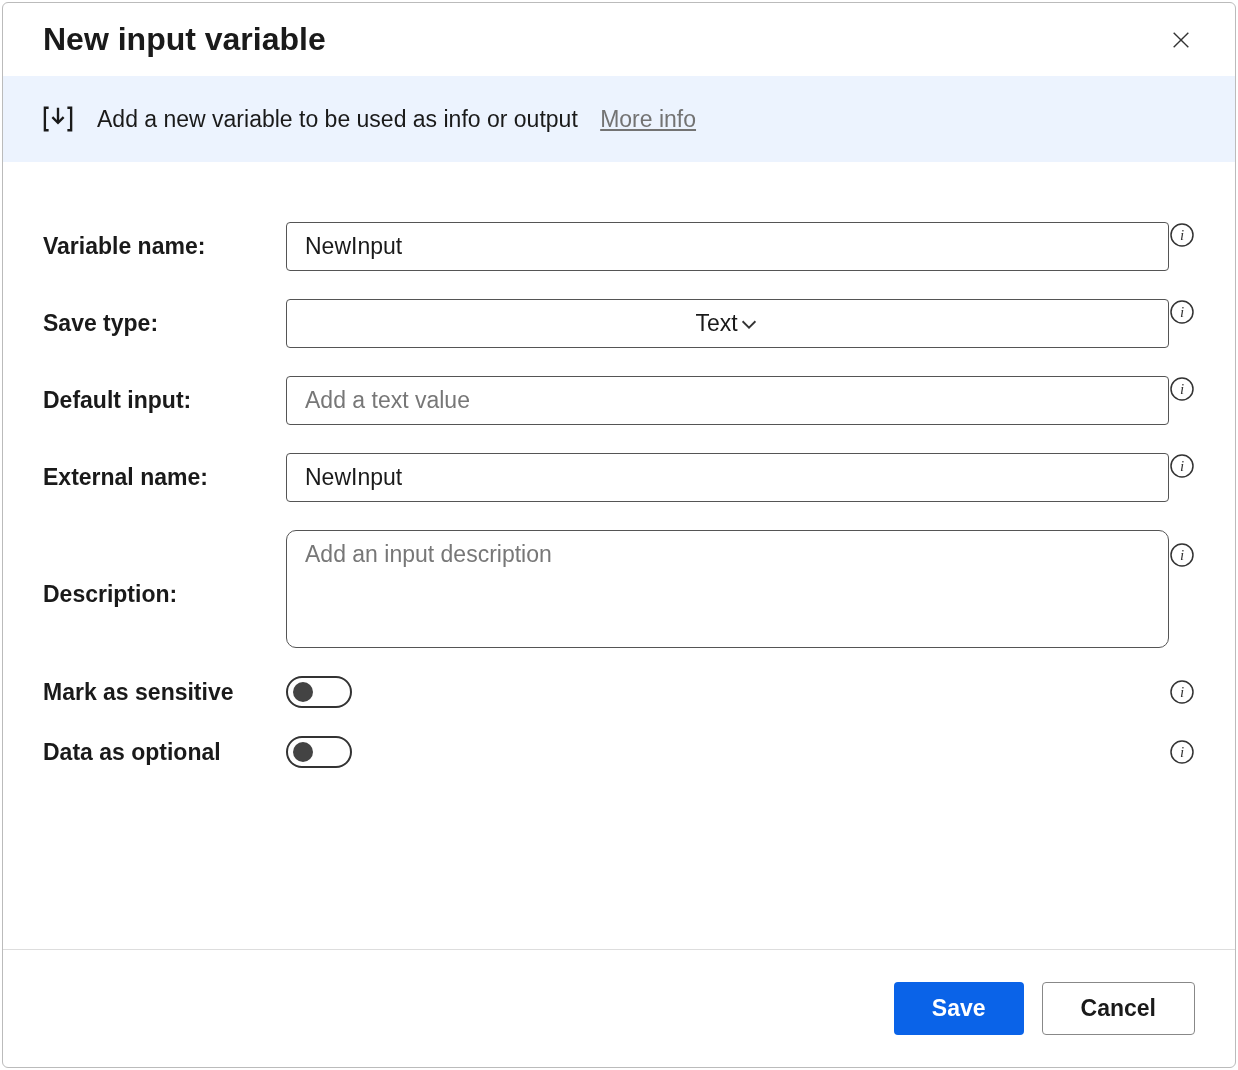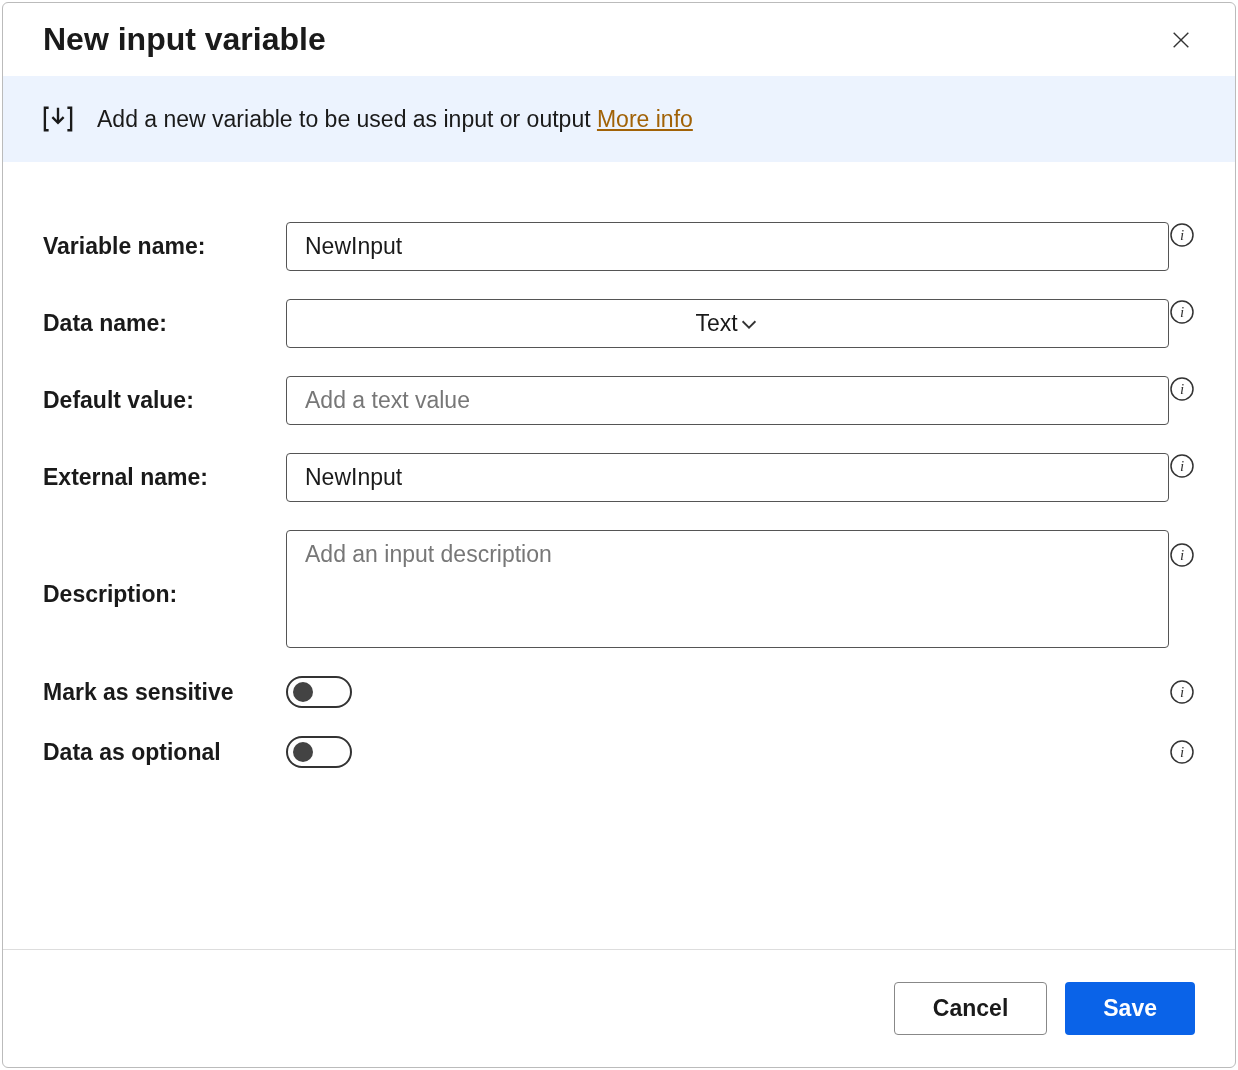--- a/index.html
+++ b/index.html
@@ -4,33 +4,33 @@
 <style>
 * { box-sizing: border-box; margin: 0; padding: 0; }
 body { font-family: "Segoe UI", Arial, sans-serif; background: #fff; width: 1238px; height: 1070px; position: relative; }
 .dialog { width: 1234px; height: 1066px; border: 1px solid #bbb; border-radius: 6px; background: #fff; margin: 2px; display: flex; flex-direction: column; overflow: hidden; }
 .header { display: flex; align-items: center; justify-content: space-between; padding: 18px 40px 18px 40px; }
 .header h1 { font-size: 32px; font-weight: 600; color: #1a1a1a; }
 .close-btn { width: 28px; height: 28px; background: none; border: none; cursor: pointer; display: flex; align-items: center; justify-content: center; }
 .close-btn svg { width: 22px; height: 22px; stroke: #333; stroke-width: 1.5; }
 .info-banner { background: #ecf3fe; padding: 28px 40px; display: flex; align-items: center; gap: 24px; font-size: 23px; color: #1a1a1a; }
 .info-banner .banner-icon { width: 30px; height: 30px; flex-shrink: 0; }
-.info-banner a { color: #a16207; text-decoration: underline; }
+.info-banner a { color: #737373; text-decoration: underline; margin-left: 16px; }
 .form { padding: 60px 40px 20px 40px; flex: 1; }
 .form-row { display: flex; align-items: center; margin-bottom: 28px; }
 .form-row.align-center { align-items: center; }
 .form-label { width: 243px; font-size: 23px; color: #1a1a1a; padding-top: 10px; flex-shrink: 0; font-weight: bold; }
 .form-row.align-center .form-label { padding-top: 0; }
 .form-control-wrap { flex: 1; display: flex; align-items: flex-start; }
 .text-input, .select-input, .textarea-input {
   flex: 1; border: 1px solid #555; border-radius: 4px; padding: 10px 18px; font-size: 23px; font-family: inherit; color: #1a1a1a; background: #fff; outline: none;
 }
 .select-input { display: flex; align-items: center; justify-content: center; cursor: pointer; }
 .select-input .chevron { width: 22px; height: 22px; stroke: #333; stroke-width: 2; fill: none; }
-.textarea-input { min-height: 118px; resize: none; }
+.textarea-input { min-height: 118px; resize: none; border-radius: 10px; }
 .text-input::placeholder, .textarea-input::placeholder { color: #777; }
 .info-icon { width: 26px; height: 26px; flex-shrink: 0; margin-top: 12px; cursor: pointer; }
 .form-row.align-center .info-icon { margin-top: 0; }
 .info-icon circle { fill: none; stroke: #333; stroke-width: 1.5; }
 .info-icon text { font-size: 15px; fill: #333; font-family: Georgia, serif; font-style: italic; }
 .toggle { width: 66px; height: 32px; border: 2px solid #333; border-radius: 16px; background: #fff; position: relative; cursor: pointer; flex-shrink: 0; }
 .toggle .knob { position: absolute; width: 20px; height: 20px; border-radius: 50%; background: #434343; top: 4px; left: 5px; }
 .toggle-wrap { flex: 1; display: flex; align-items: center; justify-content: space-between; }
 .footer { border-top: 1px solid #ddd; padding: 32px 40px; display: flex; justify-content: flex-end; gap: 18px; }
 .btn { font-size: 23px; font-weight: 600; padding: 12px 38px; border-radius: 4px; cursor: pointer; font-family: inherit; }
@@ -53,55 +53,55 @@
   </div>
 
   <div class="info-banner">
     <svg class="banner-icon" viewBox="0 0 32 32">
       <polyline points="6,4 2,4 2,28 6,28" fill="none" stroke="#1a1a1a" stroke-width="2.5"></polyline>
       <polyline points="26,4 30,4 30,28 26,28" fill="none" stroke="#1a1a1a" stroke-width="2.5"></polyline>
       <line x1="16" y1="4" x2="16" y2="20" stroke="#1a1a1a" stroke-width="2.5"></line>
       <polyline points="10,14 16,20 22,14" fill="none" stroke="#1a1a1a" stroke-width="2.5"></polyline>
     </svg>
     <span>
-      <span>Add a new variable to be used as input or output </span><a href="#">More info</a>
+      <span>Add a new variable to be used as info or output </span><a href="#">More info</a>
     </span>
   </div>
 
   <div class="form">
 
     <div class="form-row align-center">
       <div class="form-label">Variable name:</div>
       <div class="form-control-wrap">
         <input class="text-input" type="text" value="NewInput" style="">
         <svg class="info-icon" viewBox="0 0 26 26">
             <circle cx="13" cy="13" r="11"></circle>
             <text x="13" y="18" text-anchor="middle">i</text>
           </svg>
       </div>
     </div>
 
     <div class="form-row align-center">
-      <div class="form-label">Data name:</div>
+      <div class="form-label">Save type:</div>
       <div class="form-control-wrap">
         <div class="select-input">
           <span>Text</span>
           <svg class="chevron" viewBox="0 0 24 24">
               <polyline points="5,9 12,16 19,9"></polyline>
             </svg>
         </div>
         <svg class="info-icon" viewBox="0 0 26 26">
             <circle cx="13" cy="13" r="11"></circle>
             <text x="13" y="18" text-anchor="middle">i</text>
           </svg>
       </div>
     </div>
 
     <div class="form-row align-center">
-      <div class="form-label">Default value:</div>
+      <div class="form-label">Default input:</div>
       <div class="form-control-wrap">
         <input class="text-input" type="text" placeholder="Add a text value" style="">
         <svg class="info-icon" viewBox="0 0 26 26">
             <circle cx="13" cy="13" r="11"></circle>
             <text x="13" y="18" text-anchor="middle">i</text>
           </svg>
       </div>
     </div>
 
     <div class="form-row align-center">
@@ -148,17 +148,17 @@
         <svg class="info-icon" viewBox="0 0 26 26">
             <circle cx="13" cy="13" r="11"></circle>
             <text x="13" y="18" text-anchor="middle">i</text>
           </svg>
       </div>
     </div>
 
   </div>
 
   <div class="footer">
+    <button class="btn btn-primary">Save</button>
     <button class="btn btn-secondary">Cancel</button>
-    <button class="btn btn-primary">Save</button>
   </div>
 
 </div>
 
 </body></html>

